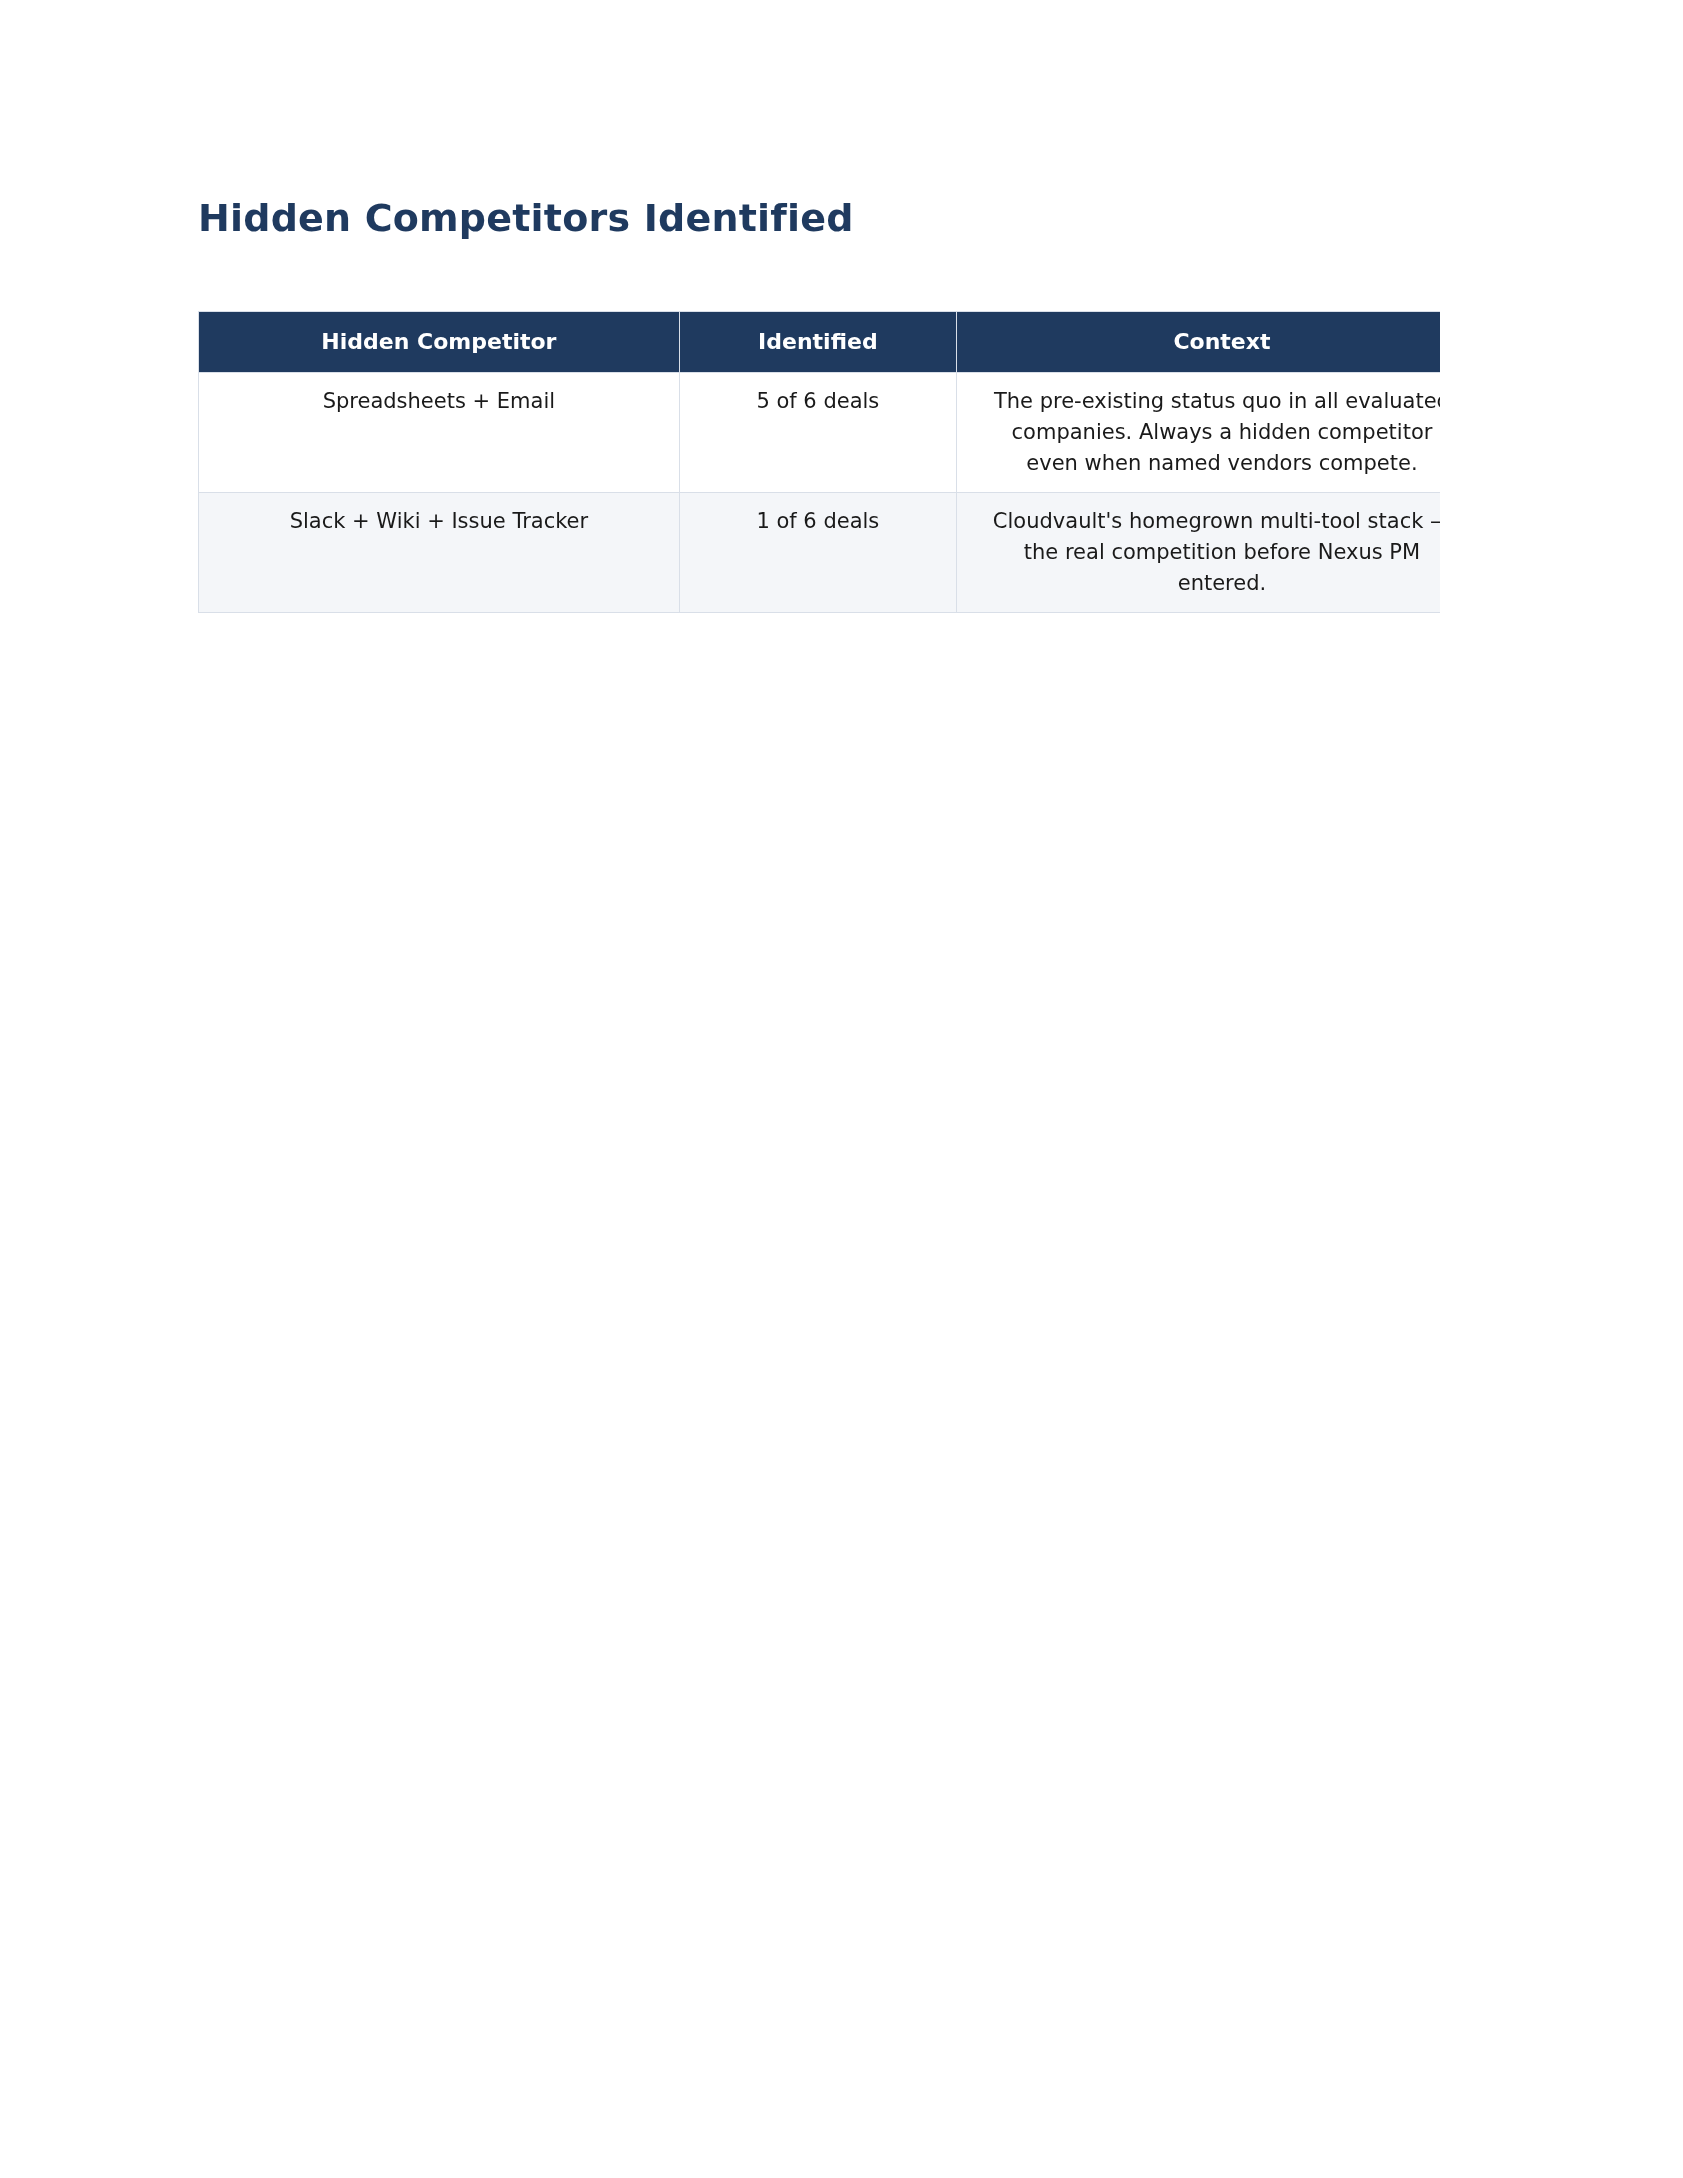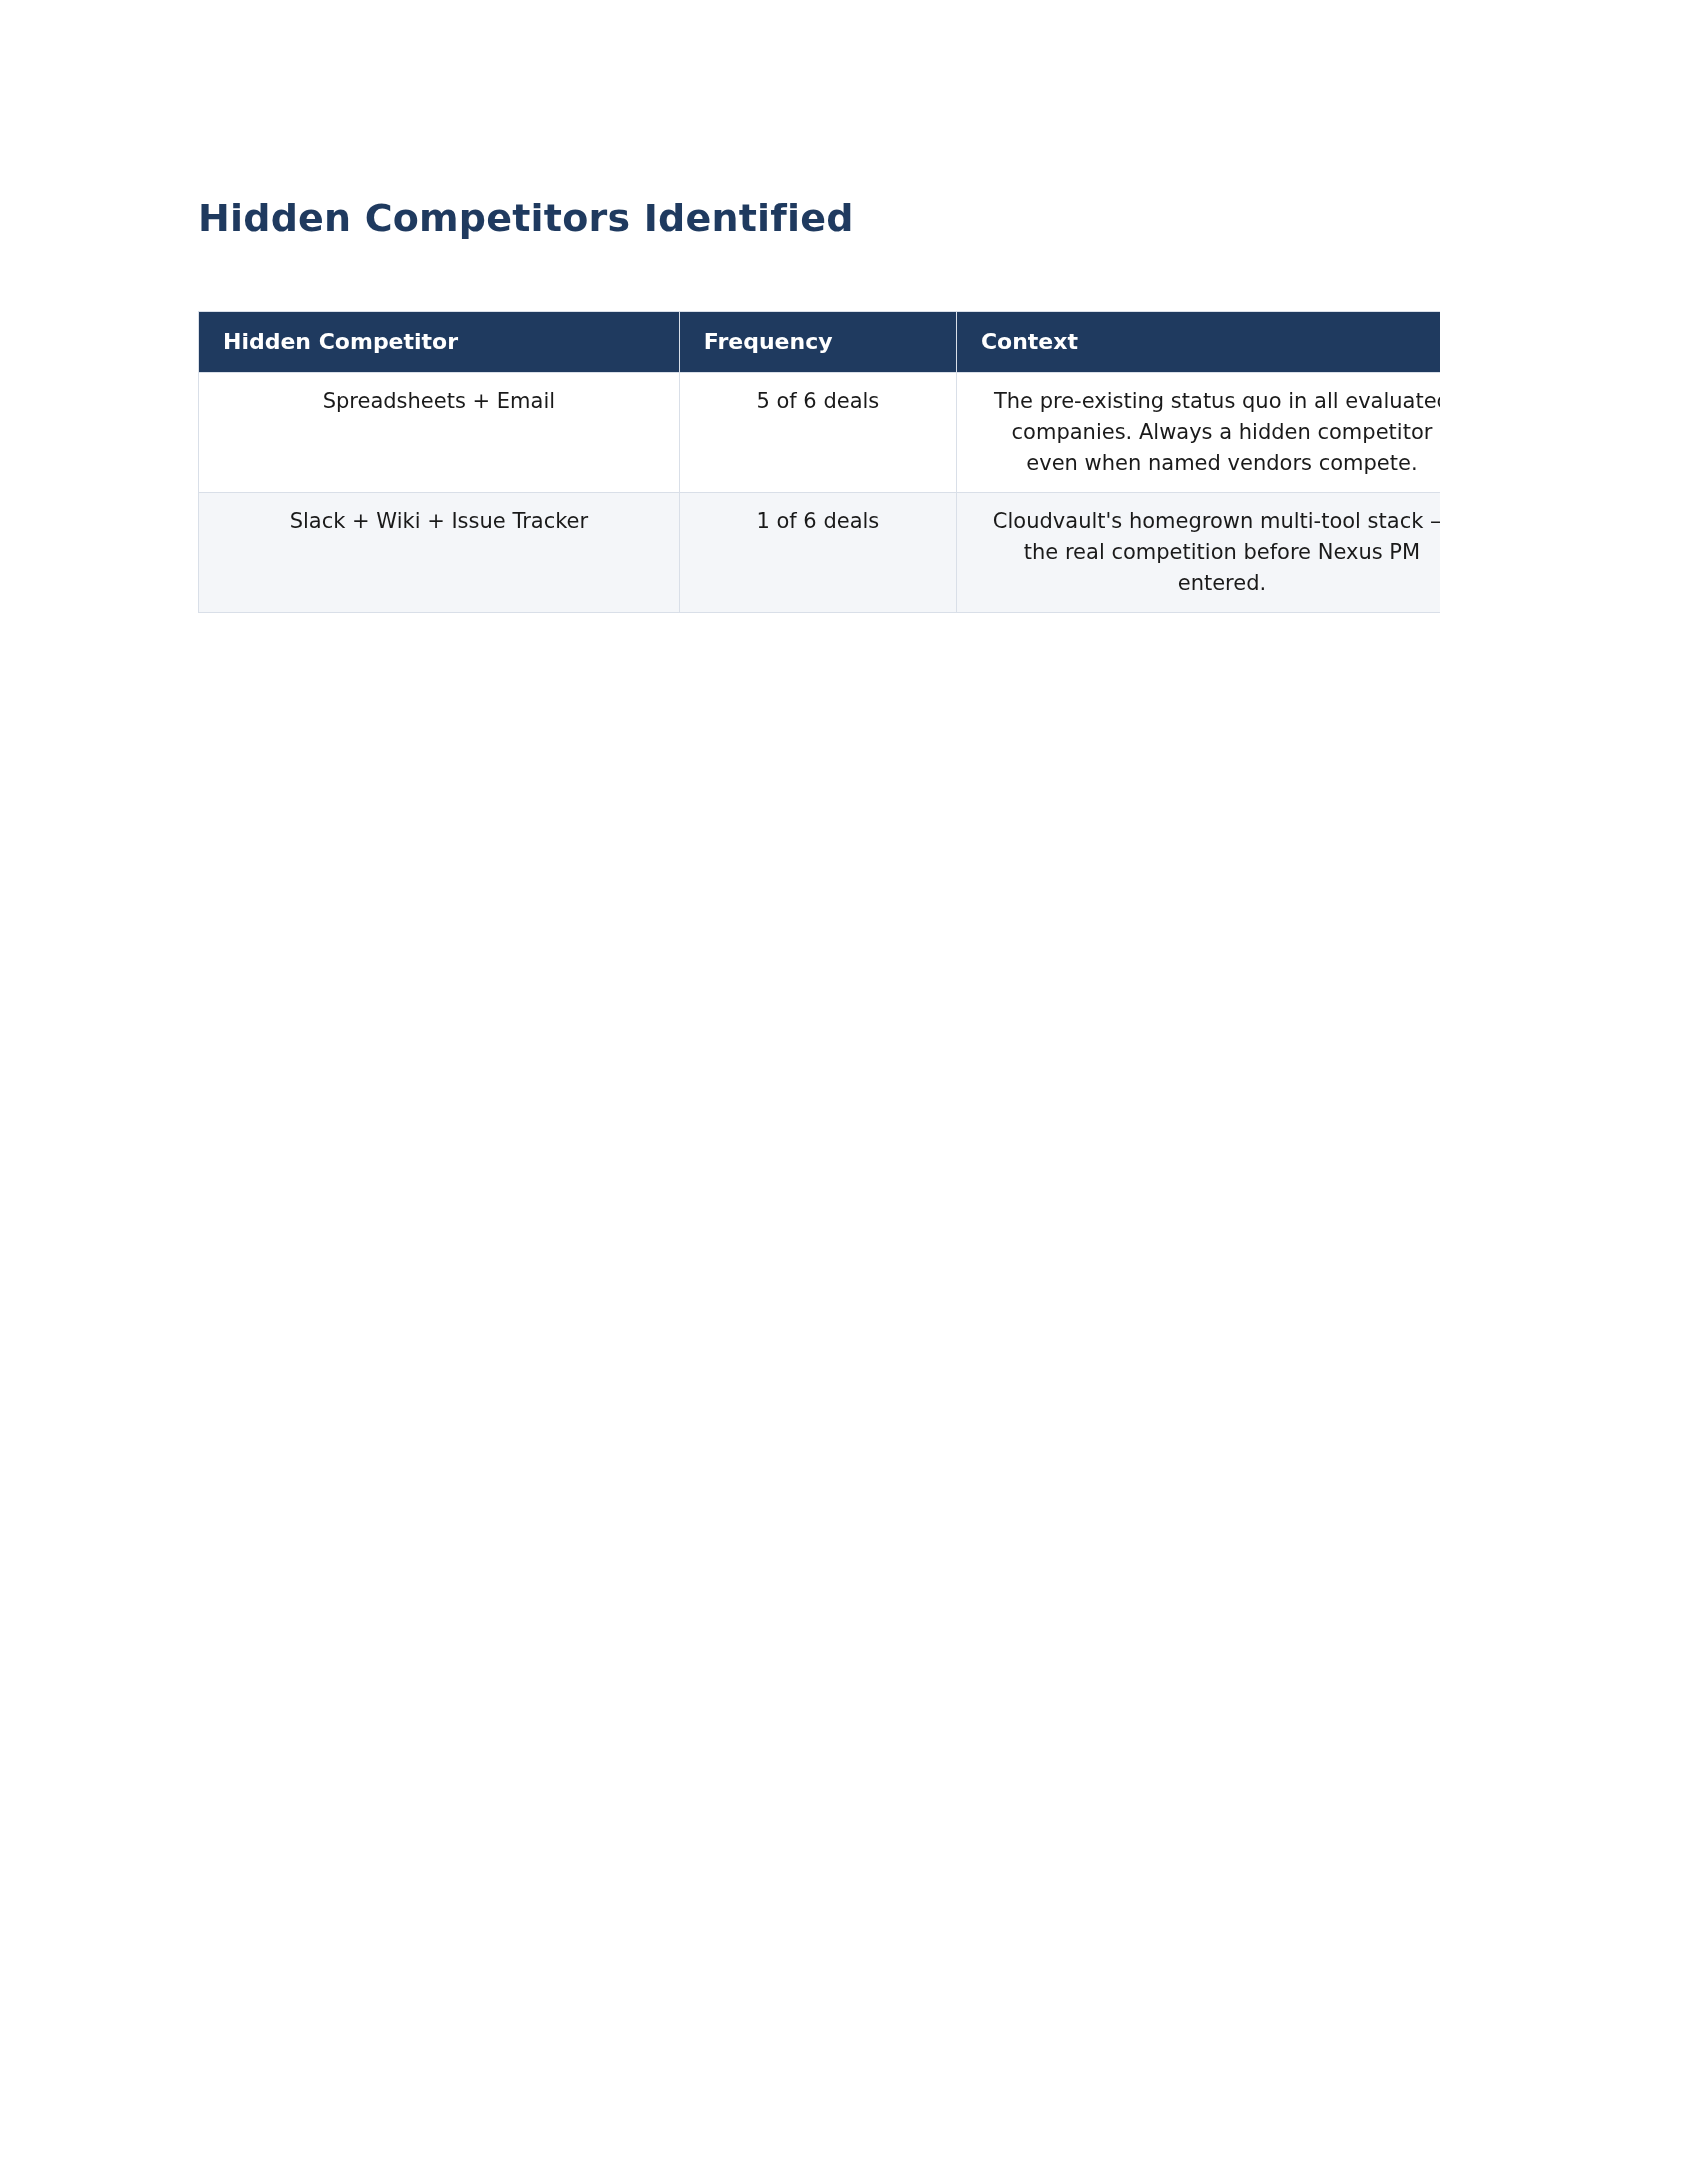--- a/index.html
+++ b/index.html
@@ -44,21 +44,21 @@
     table-layout: fixed;
   }
   col.c1 { width: 37.3%; }
   col.c2 { width: 21.5%; }
   col.c3 { width: 41.2%; }
   th {
     background: var(--navy);
     color: var(--header_text);
     font-size: 22px;
     font-weight: bold;
-    text-align: left;
+    text-align: center;
     vertical-align: middle;
     padding: 16px 24px;
     border: 1px solid var(--border);
     line-height: 1.3;
   }
   td {
     font-size: 21px;
     line-height: 31px;
     color: var(--text);
     text-align: center;
@@ -82,21 +82,21 @@
 
     <table class="competitors">
       <colgroup>
         <col class="c1">
           <col class="c2">
           <col class="c3">
       </colgroup>
       <thead>
         <tr>
           <th>Hidden Competitor</th>
-          <th>Frequency</th>
+          <th>Identified</th>
           <th>Context</th>
         </tr>
       </thead>
       <tbody>
         <tr>
           <td>Spreadsheets + Email</td>
           <td>5 of 6 deals</td>
           <td>The pre-existing status quo in all evaluated companies. Always a hidden competitor even when named vendors compete.</td>
         </tr>
         <tr>

